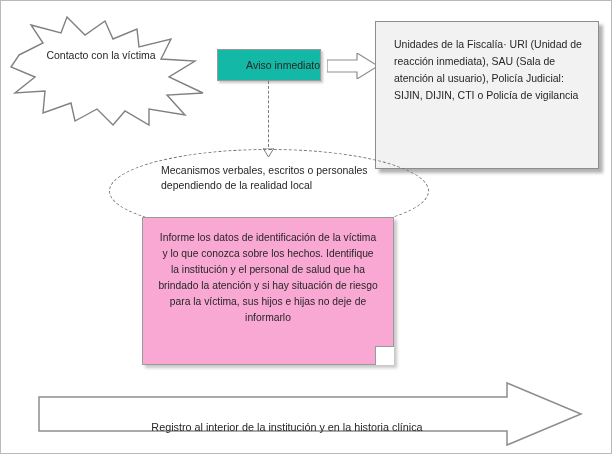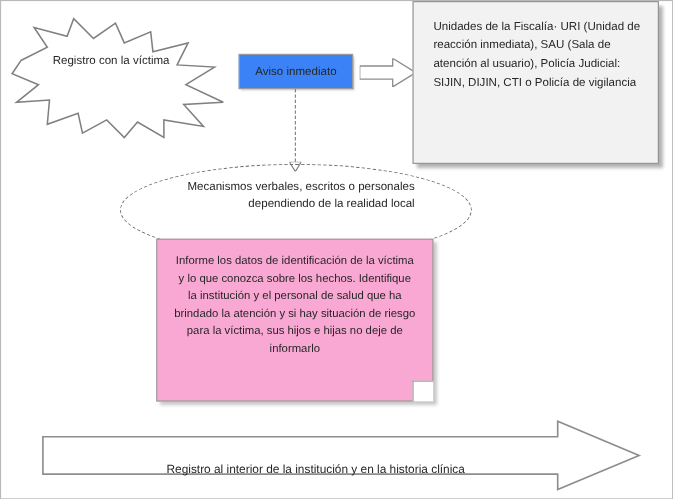--- a/index.html
+++ b/index.html
@@ -42,42 +42,42 @@
     line-height: 1.32;
   }
 
   
   .aviso-box {
     left: 216px;
     top: 48px;
     width: 104px;
     height: 32px;
     border: 1px solid #9a9a9a;
-    background: #3b82f6;
+    background: #14b8a6;
     box-shadow: 2px 2px 2px rgba(0,0,0,0.22);
     display: flex;
     align-items: center;
-    justify-content: center;
+    justify-content: flex-end;
     font-size: 10.5px;
     color: #262626;
     box-sizing: border-box;
   }
 
   
   .arrow-right {
     left: 326px;
     top: 52px;
     width: 52px;
     height: 26px;
   }
 
   
   .unidades-box {
     left: 374px;
-    top: 0;
+    top: 20px;
     width: 224px;
     height: 148px;
     border: 1px solid #8d8d8d;
     background: #f2f2f2;
     box-shadow: 4px 4px 3px rgba(0,0,0,0.30);
     box-sizing: border-box;
     padding: 14px 16px 0 18px;
     font-size: 10.5px;
     color: #262626;
     line-height: 1.62;
@@ -110,21 +110,21 @@
     inset: 0;
     border: 1.5px dashed #6f6f6f;
     border-radius: 50%;
     box-sizing: border-box;
   }
   .ellipse-text {
     position: absolute;
     left: 52px;
     top: 14px;
     width: 216px;
-    text-align: right;
+    text-align: left;
     font-size: 10.5px;
     color: #262626;
     line-height: 1.45;
   }
 
   
   .informe-box {
     left: 141px;
     top: 216px;
     width: 252px;
@@ -171,21 +171,21 @@
 </head>
 <body>
 
 <div id="stage">
 
   <div class="abs starburst">
     <svg width="200" height="112" viewBox="0 0 200 112" xmlns="http://www.w3.org/2000/svg">
       <polygon points="10,40 34,28 22,10 52,18 58,2 76,20 96,6 104,24 128,14 130,32 162,24 152,44 186,46 160,62 194,78 158,80 176,100 140,94 140,110 116,96 104,110 88,94 66,106 62,88 34,98 36,76 6,78 26,62 2,52" fill="#ffffff" stroke="#808080" stroke-width="1.4" stroke-linejoin="miter"></polygon>
     </svg>
   </div>
-  <div class="star-text">Registro con la víctima</div>
+  <div class="star-text">Contacto con la víctima</div>
 
   <div class="abs aviso-box">
     <span>Aviso inmediato</span>
   </div>
 
   <div class="abs arrow-right">
     <svg width="52" height="26" viewBox="0 0 52 26" xmlns="http://www.w3.org/2000/svg">
       <polygon points="0,7 30,7 30,0 51,13 30,26 30,19 0,19" fill="#ffffff" stroke="#8d8d8d" stroke-width="1.2"></polygon>
     </svg>
   </div>

